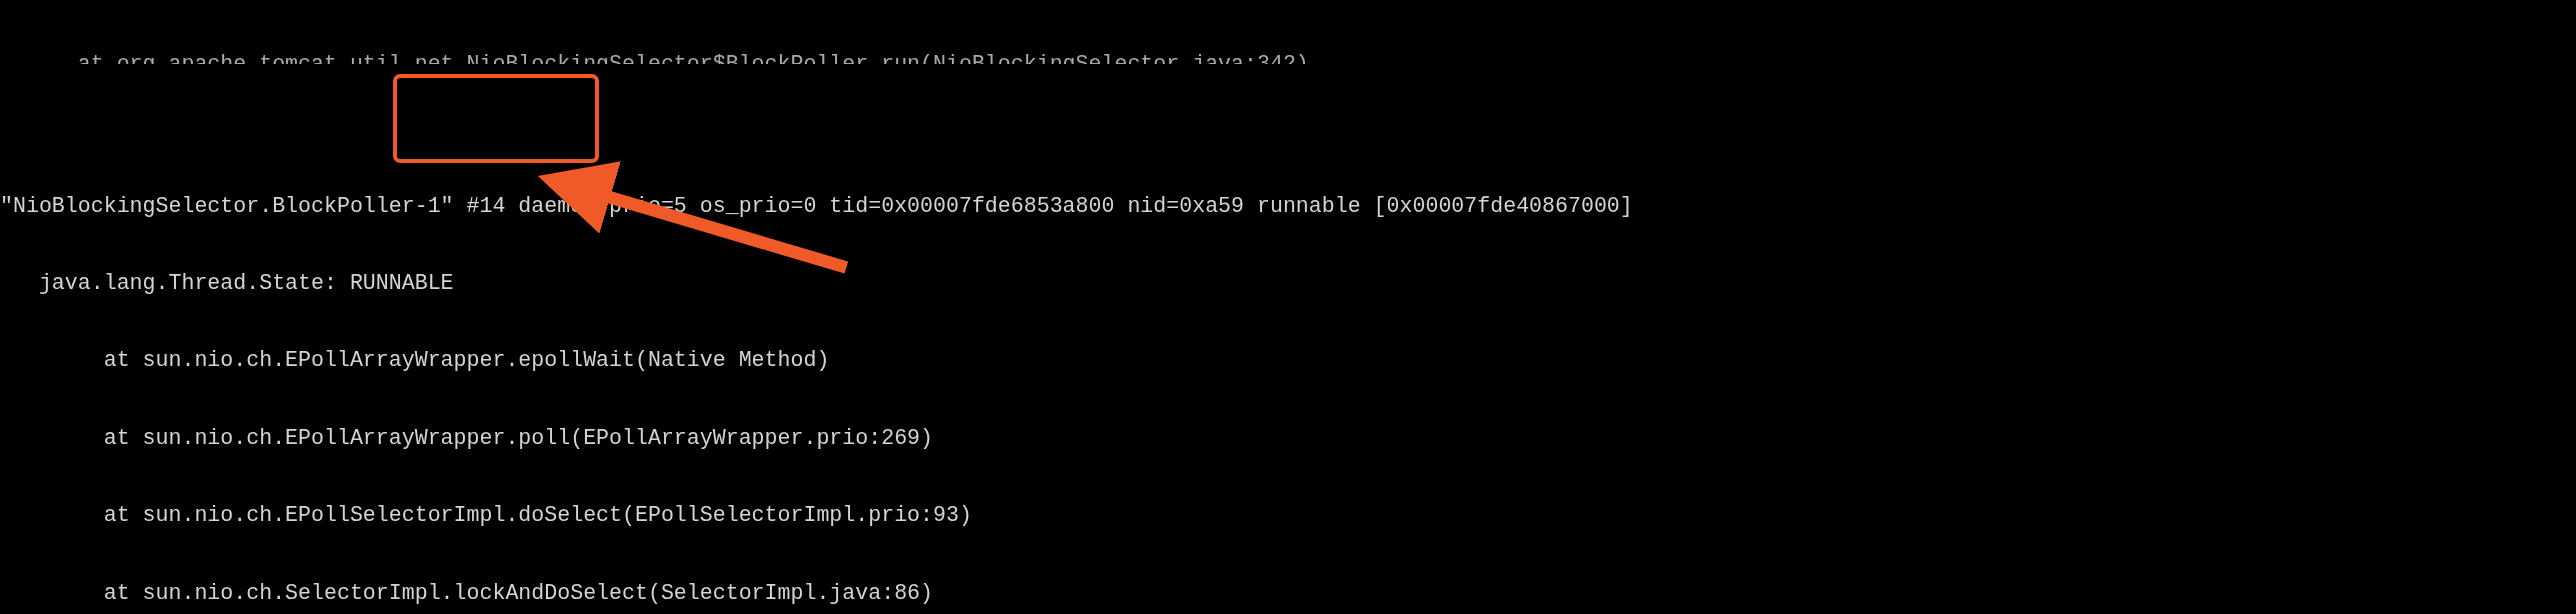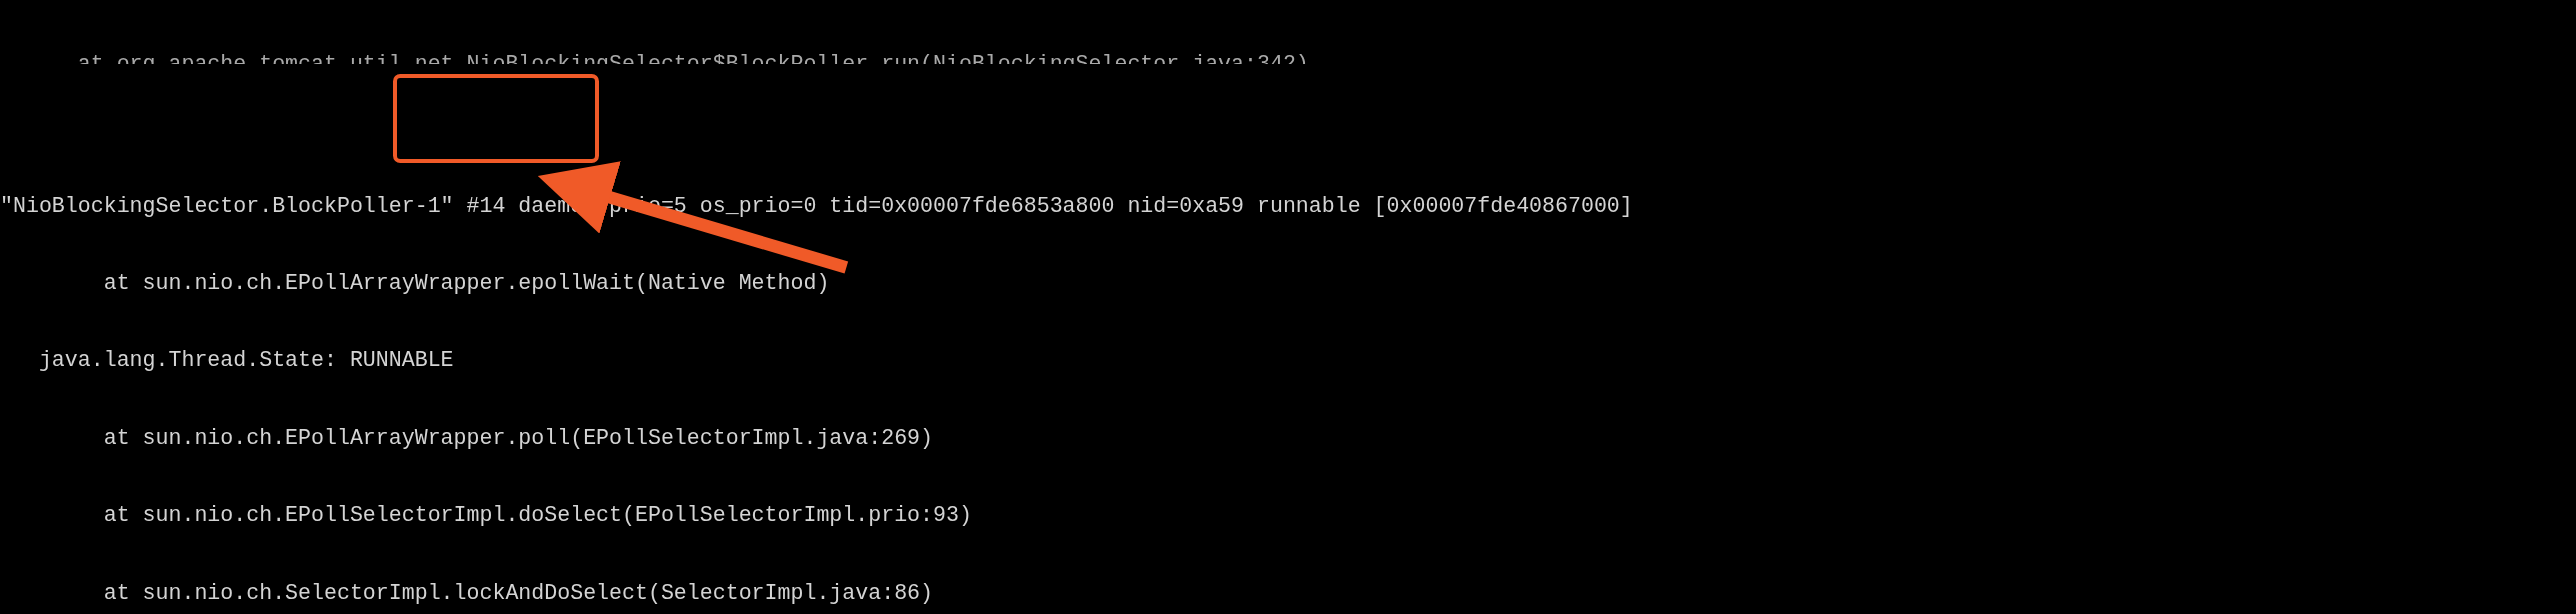--- a/index.html
+++ b/index.html
@@ -42,23 +42,23 @@
     pointer-events: none;
   }
 </style>
 </head>
 <body>
 
 <div class="terminal">
   <span class="line partial-top">      at org.apache.tomcat.util.net.NioBlockingSelector$BlockPoller.run(NioBlockingSelector.java:342)</span>
   <span class="line"></span>
   <span class="line">"NioBlockingSelector.BlockPoller-1" #14 daemon prio=5 os_prio=0 tid=0x00007fde6853a800 nid=0xa59 runnable [0x00007fde40867000]</span>
+  <span class="line">   java.lang.Thread.State: RUNNABLE</span>
   <span class="line">        at sun.nio.ch.EPollArrayWrapper.epollWait(Native Method)</span>
-  <span class="line">   java.lang.Thread.State: RUNNABLE</span>
-  <span class="line">        at sun.nio.ch.EPollArrayWrapper.poll(EPollSelectorImpl.java:269)</span>
+  <span class="line">        at sun.nio.ch.EPollArrayWrapper.poll(EPollArrayWrapper.prio:269)</span>
   <span class="line">        at sun.nio.ch.EPollSelectorImpl.doSelect(EPollSelectorImpl.prio:93)</span>
   <span class="line">        at sun.nio.ch.SelectorImpl.lockAndDoSelect(SelectorImpl.java:86)</span>
   
   
   
   
   
 </div>
 
 <div class="annot-box" id="annot-box" style="left: 393px; top: 74px; width: 198px; height: 81px;"></div>

